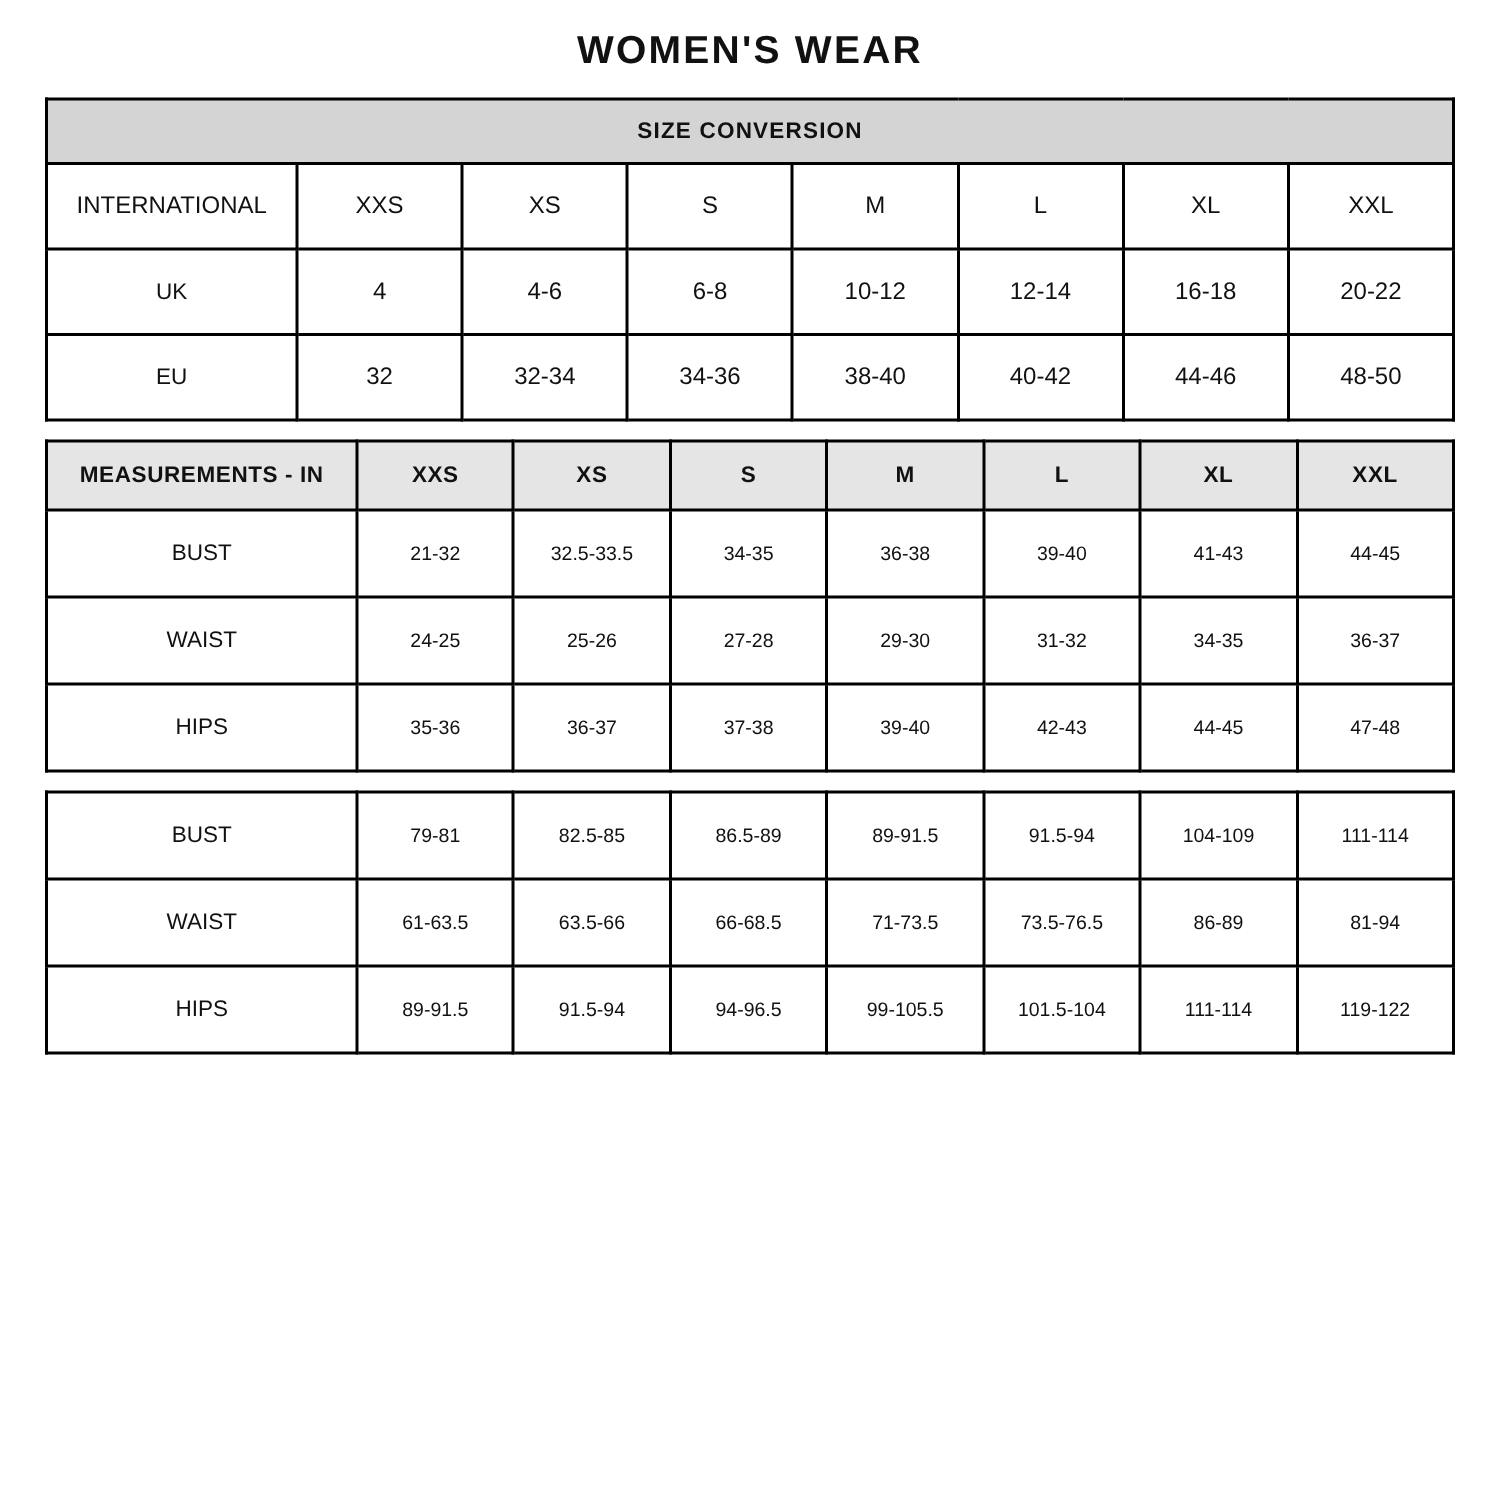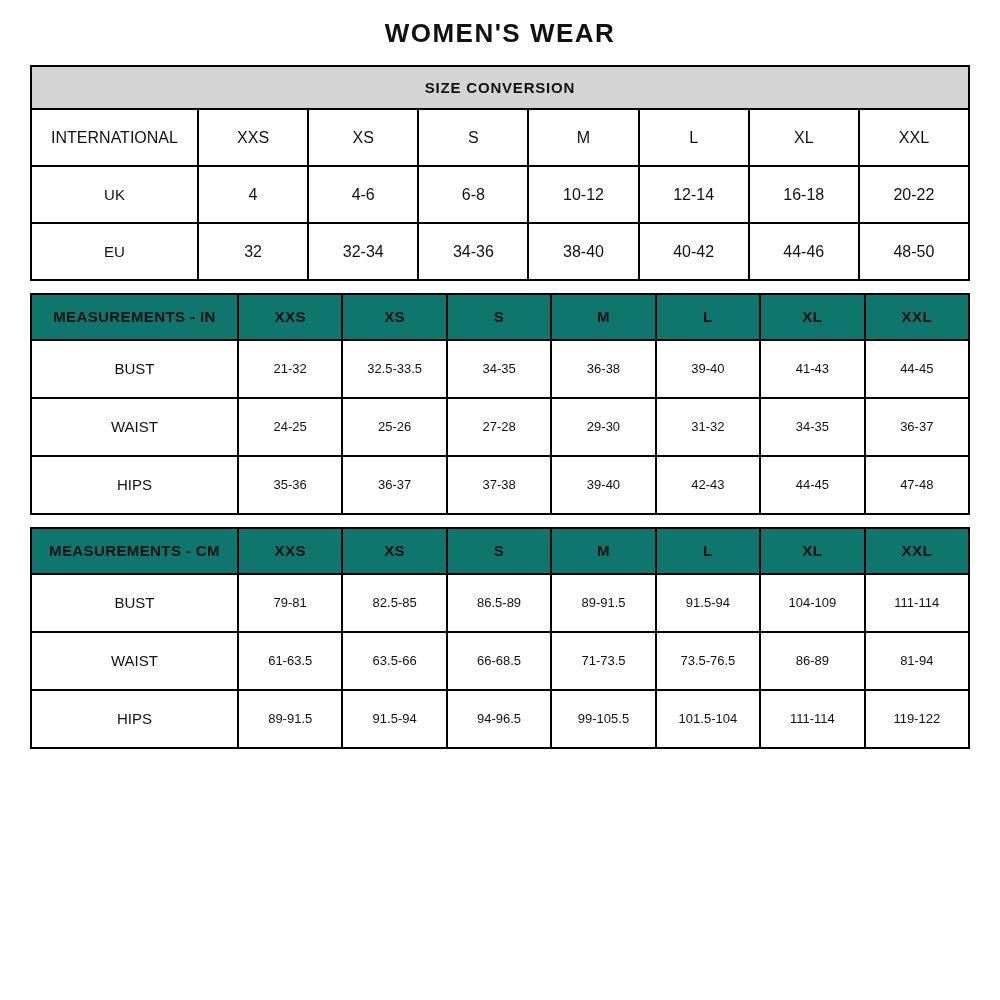--- a/index.html
+++ b/index.html
@@ -43,21 +43,21 @@
   .tbl-sizes .banner-cell {
     background: #d4d4d4;
     font-weight: 700;
     font-size: 15px;
     letter-spacing: 0.8px;
     height: 43px;
   }
   .tbl-sizes .hdr-row td { background: #ffffff; font-size: 16px; }
   
   .tbl-meas .hdr-row td {
-    background: #0f766e;
+    background: #e5e5e5;
     font-weight: 700;
     font-size: 15px;
     height: 46px;
     letter-spacing: 0.4px;
   }
   .tbl-meas td { height: 58px; }
   .tbl-meas .row-label-cell { font-size: 15px; }
   .tbl-meas .value-cell { font-size: 13px; }
   .tbl-sizes .row-label-cell { font-size: 15px; }
 </style>
@@ -176,30 +176,20 @@
       <col style="width:207px">
       <col>
         <col>
         <col>
         <col>
         <col>
         <col>
         <col>
     </colgroup>
     <tbody>
-        <tr class="hdr-row">
-          <td class="header-cell row-label-cell">MEASUREMENTS - CM</td>
-          <td class="header-cell">XXS</td>
-          <td class="header-cell">XS</td>
-          <td class="header-cell">S</td>
-          <td class="header-cell">M</td>
-          <td class="header-cell">L</td>
-          <td class="header-cell">XL</td>
-          <td class="header-cell">XXL</td>
-        </tr>
         <tr>
           <td class="row-label-cell">BUST</td>
           <td class="value-cell">79-81</td>
           <td class="value-cell">82.5-85</td>
           <td class="value-cell">86.5-89</td>
           <td class="value-cell">89-91.5</td>
           <td class="value-cell">91.5-94</td>
           <td class="value-cell">104-109</td>
           <td class="value-cell">111-114</td>
         </tr>

